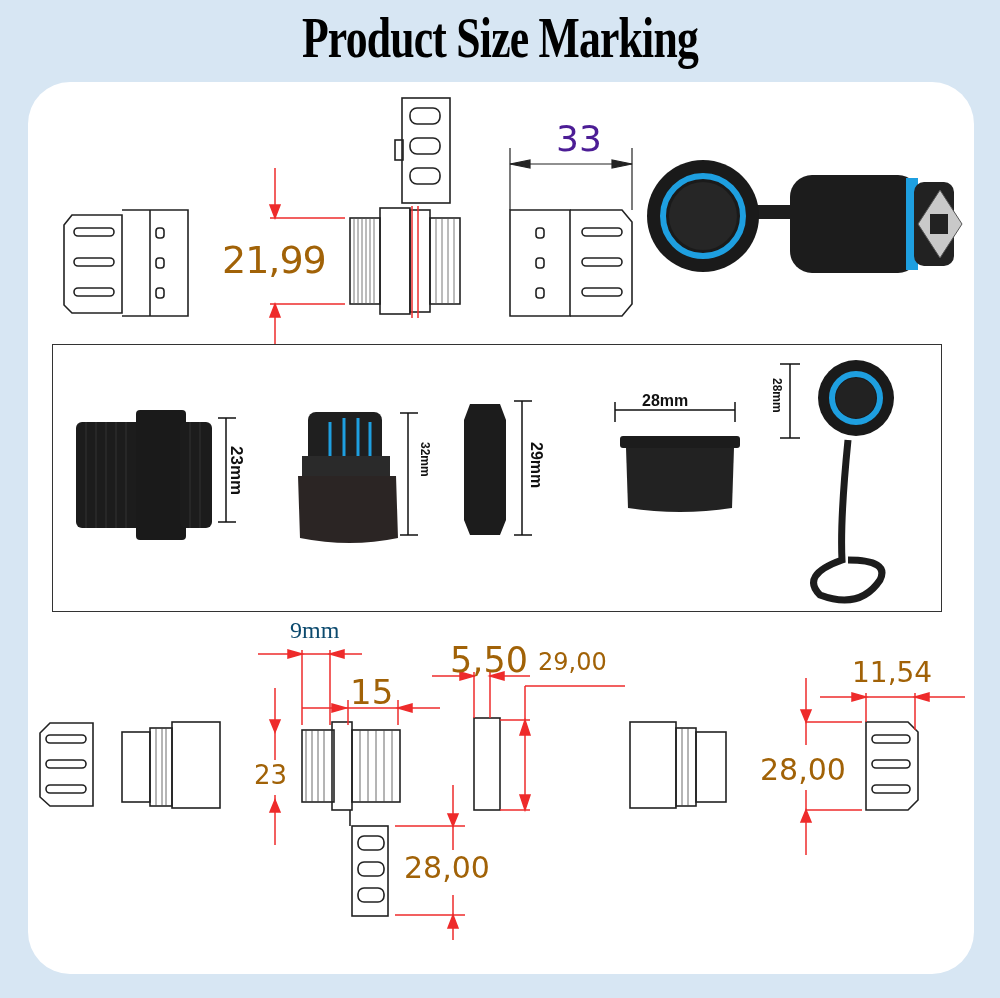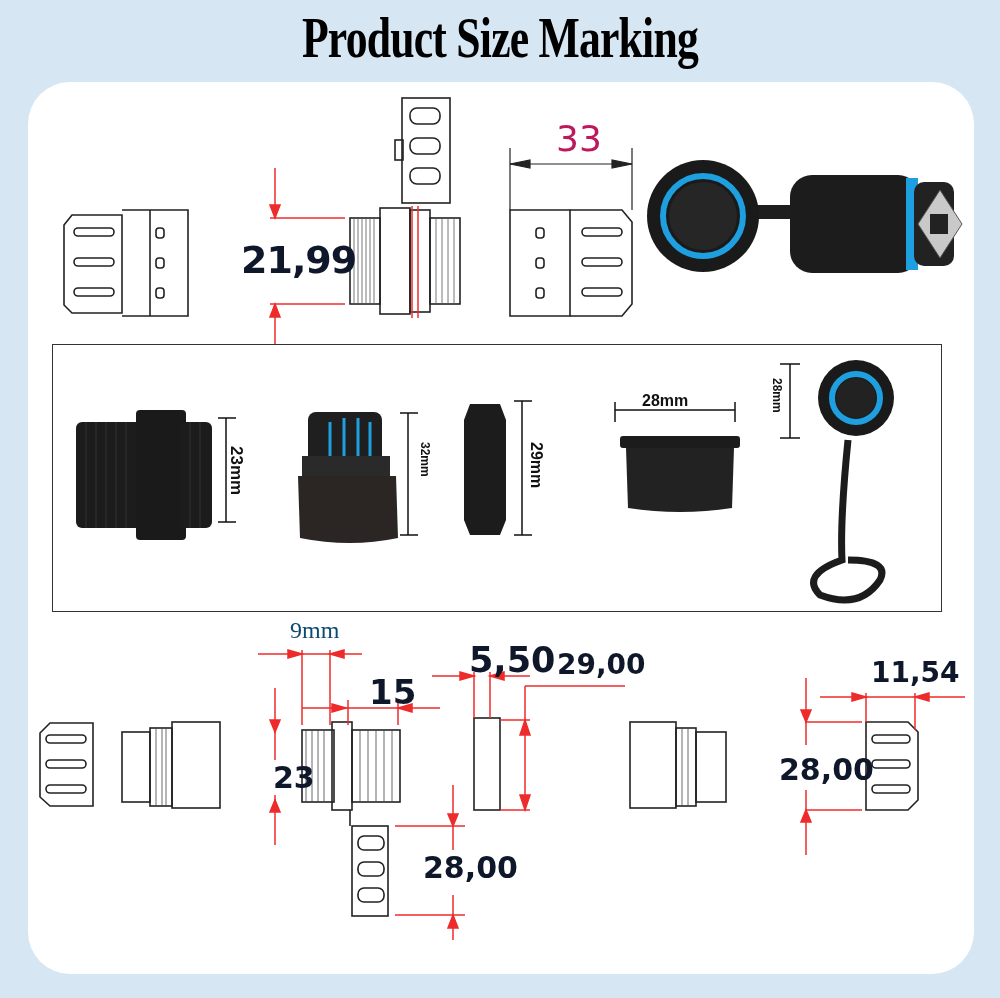--- a/index.html
+++ b/index.html
@@ -8,21 +8,21 @@
   .title {
     position: absolute; left: 0; top: 6px; width: 1000px; text-align: center;
     font-family: "Liberation Serif", serif; font-weight: bold; font-size: 56px;
     letter-spacing: -1px; color: #000; transform: scaleX(0.78); transform-origin: center;
   }
   .card {
     position: absolute; left: 28px; top: 82px; width: 946px; height: 892px;
     background: #fff; border-radius: 42px;
   }
   .abs { position: absolute; }
-  .dimtxt { position: absolute; color: #0f172a; font-family: "DejaVu Sans", sans-serif; font-weight: bold; margin-left: 19px; }
+  .dimtxt { position: absolute; color: #a16207; font-family: "DejaVu Sans", sans-serif; font-weight: normal; }
   .mmtxt { position: absolute; color: #111; font-family: "Liberation Sans", sans-serif; font-weight: bold; }
   .photo-box {
     position: absolute; left: 52px; top: 344px; width: 890px; height: 268px;
     border: 1.5px solid #333; background: #fff;
   }
   svg { position: absolute; left: 0; top: 0; overflow: visible; }
   .vert { writing-mode: vertical-rl; }
 </style>
 </head>
 <body>
@@ -89,21 +89,21 @@
   </g>
   <g stroke="#222" stroke-width="1.2" fill="#222">
     <line x1="510" y1="148" x2="510" y2="210"></line>
     <line x1="632" y1="148" x2="632" y2="210"></line>
     <line x1="510" y1="164" x2="632" y2="164"></line>
     <polygon points="510,164 530,160 530,168"></polygon>
     <polygon points="632,164 612,160 612,168"></polygon>
   </g>
 </svg>
 <div class="dimtxt" style="left:222px; top:238px; font-size:38px; letter-spacing:-1px;">21,99</div>
-<div class="abs" style="left:556px; top:118px; font-size:36px; color:#be185d; font-family:'DejaVu Sans',sans-serif;">33</div>
+<div class="abs" style="left:556px; top:118px; font-size:36px; color:#4c1d95; font-family:'DejaVu Sans',sans-serif;">33</div>
 
 <svg width="1000" height="998">
   <rect x="730" y="205" width="110" height="14" fill="#1e1e1e"></rect>
   <rect x="790" y="175" width="130" height="98" rx="22" fill="#1c1c1c"></rect>
   <rect x="906" y="178" width="12" height="92" fill="#1e9fe0"></rect>
   <rect x="914" y="182" width="40" height="84" rx="10" fill="#222"></rect>
   <polygon points="940,190 962,224 940,258 918,224" fill="#c9c9c9" stroke="#555"></polygon>
   <rect x="930" y="214" width="18" height="20" fill="#222"></rect>
   <circle cx="703" cy="216" r="56" fill="#1a1a1a"></circle>
   <circle cx="703" cy="216" r="40" fill="none" stroke="#1e9fe0" stroke-width="6"></circle>
@@ -267,18 +267,18 @@
     <line x1="806" y1="722" x2="862" y2="722"></line>
       <line x1="806" y1="810" x2="862" y2="810"></line>
     <line x1="806" y1="678" x2="806" y2="745"></line>
       <line x1="806" y1="790" x2="806" y2="855"></line>
     <polygon points="801,710 811,710 806,722"></polygon>
       <polygon points="801,822 811,822 806,810"></polygon>
   </g>
 </svg>
 <div class="abs" style="left:290px; top:617px; font-size:24px; color:#0c4a6e; font-family:'Liberation Serif',serif;">9mm</div>
 <div class="dimtxt" style="left:350px; top:672px; font-size:34px;">15</div>
-<div class="dimtxt" style="left:254px; top:760px; font-size:30px;">23</div>
+<div class="dimtxt" style="left:254px; top:760px; font-size:26px;">23</div>
 <div class="dimtxt" style="left:404px; top:850px; font-size:30px;">28,00</div>
 <div class="dimtxt" style="left:450px; top:640px; font-size:35px;">5,50</div>
-<div class="dimtxt" style="left:538px; top:648px; font-size:28px;">29,00</div>
+<div class="dimtxt" style="left:538px; top:648px; font-size:24px;">29,00</div>
 <div class="dimtxt" style="left:852px; top:656px; font-size:28px;">11,54</div>
 <div class="dimtxt" style="left:760px; top:752px; font-size:30px;">28,00</div>
 
 </body></html>

